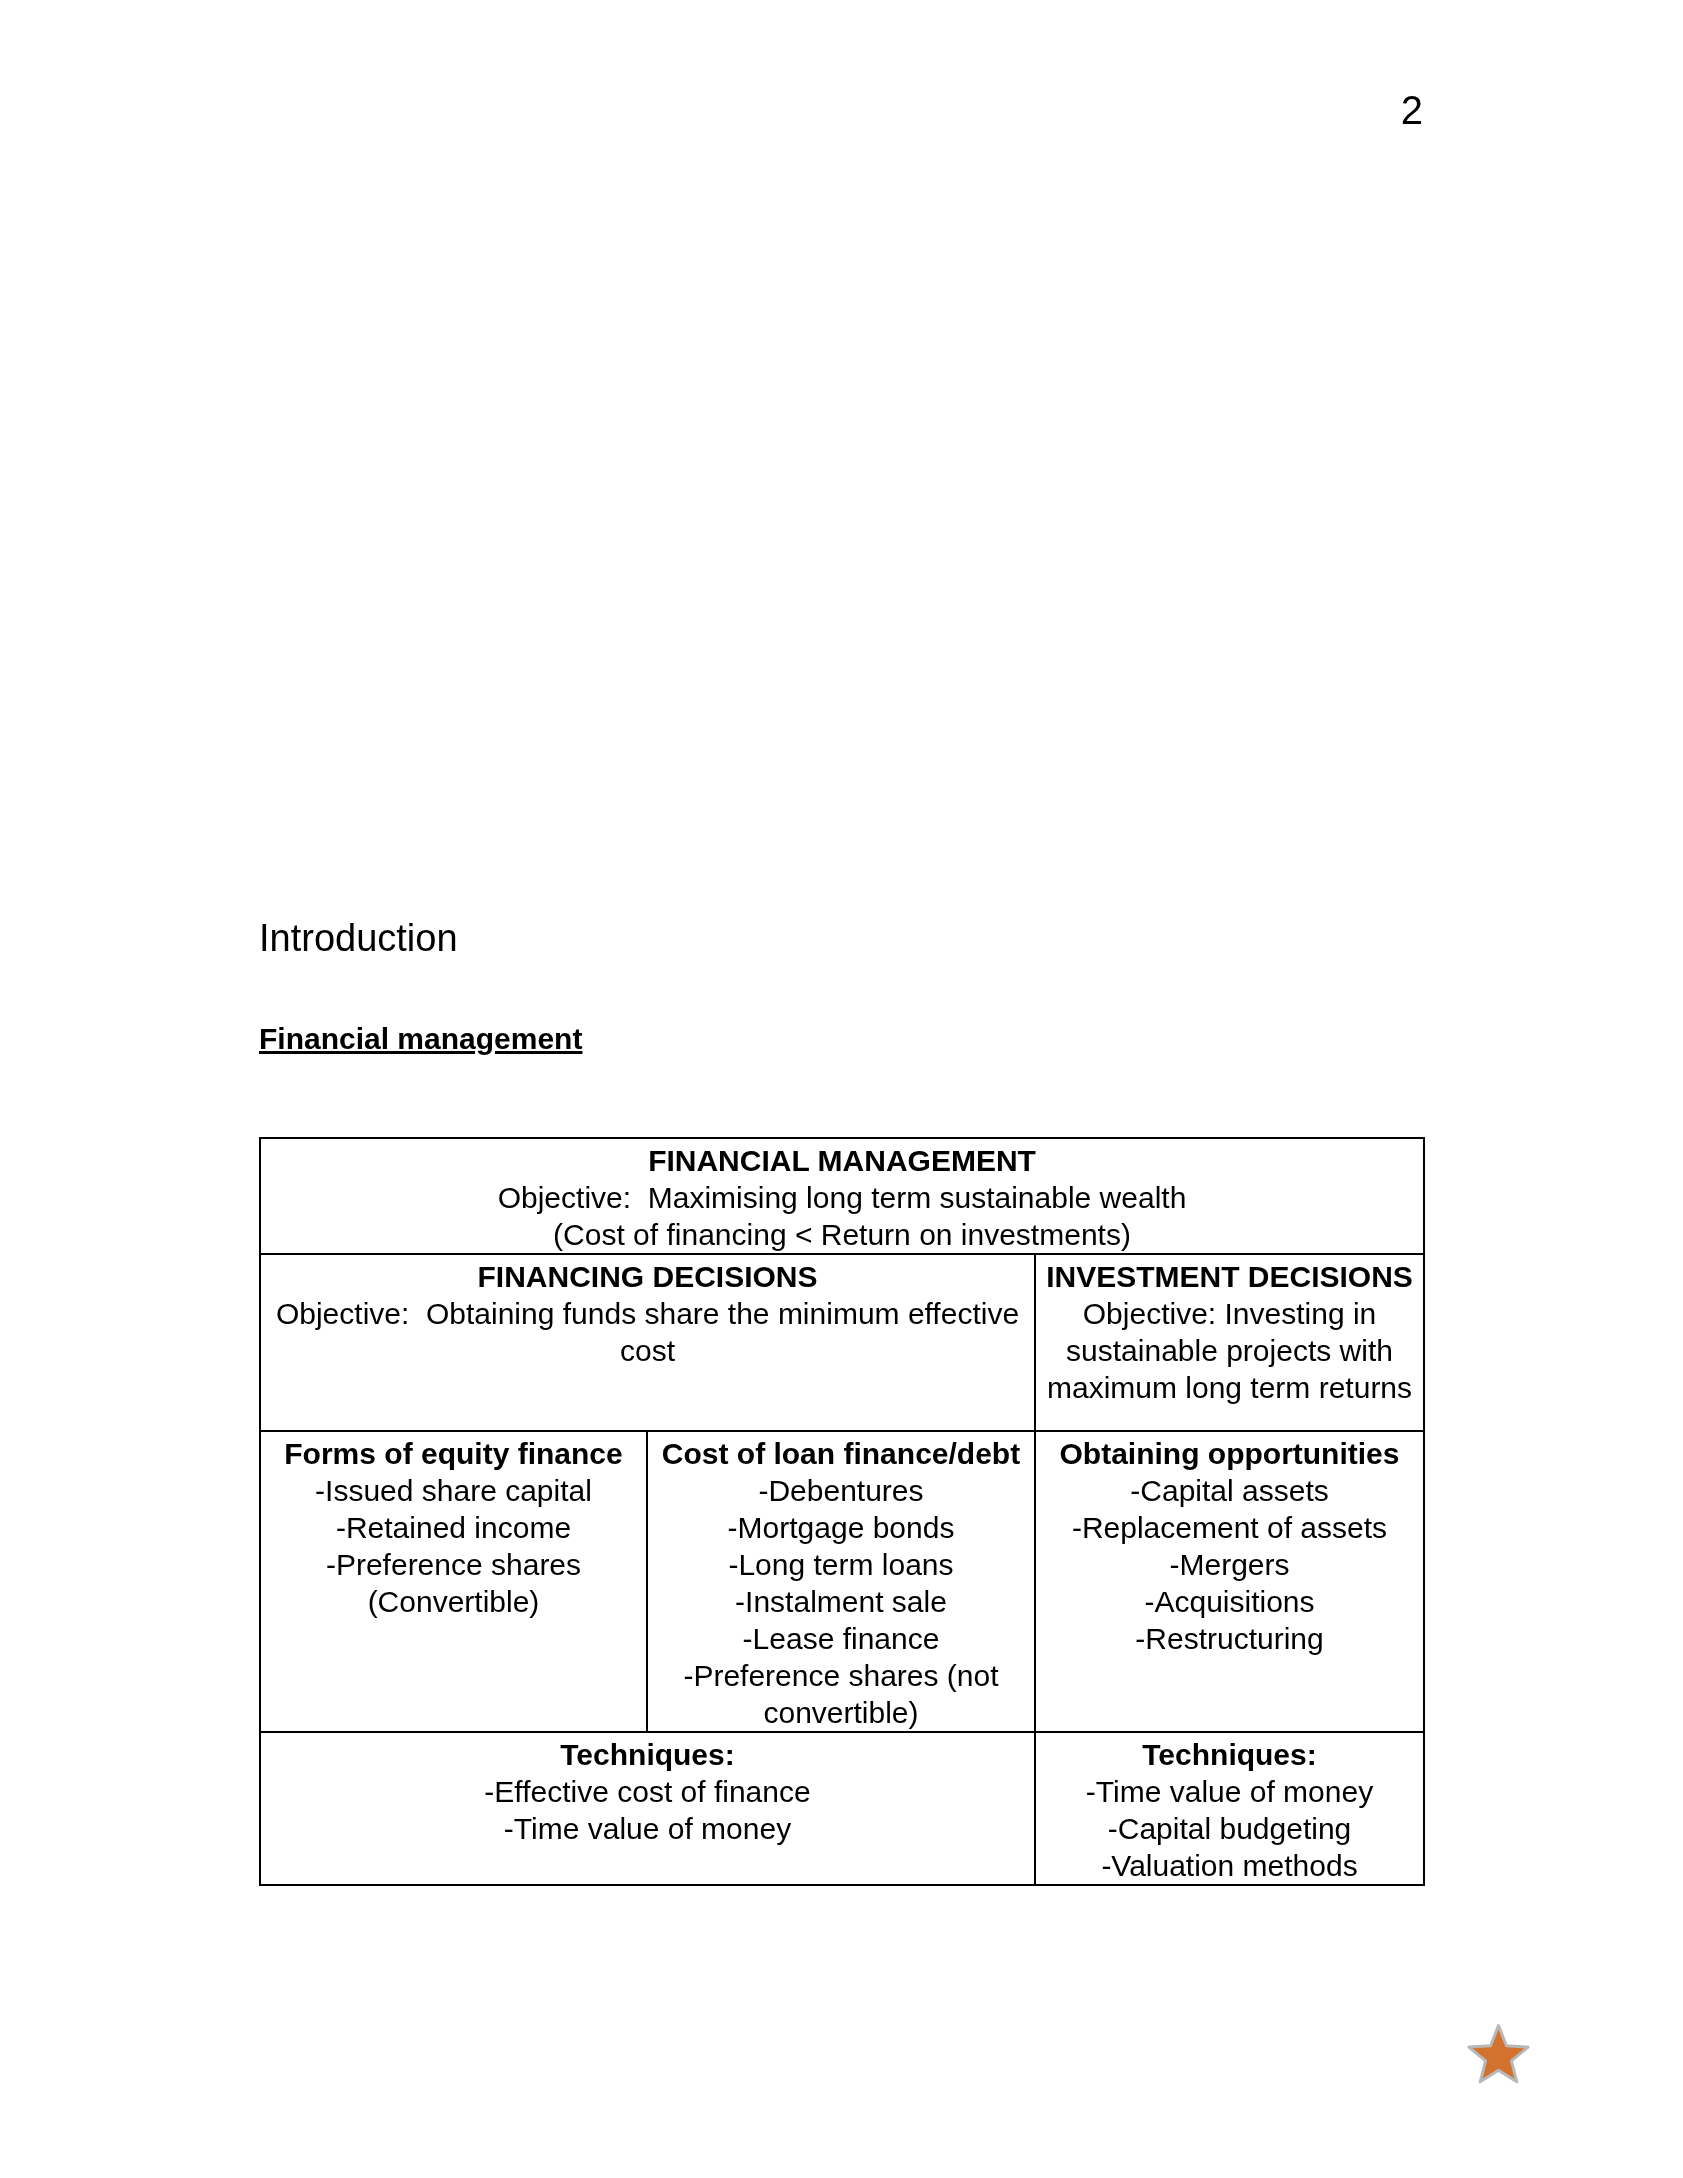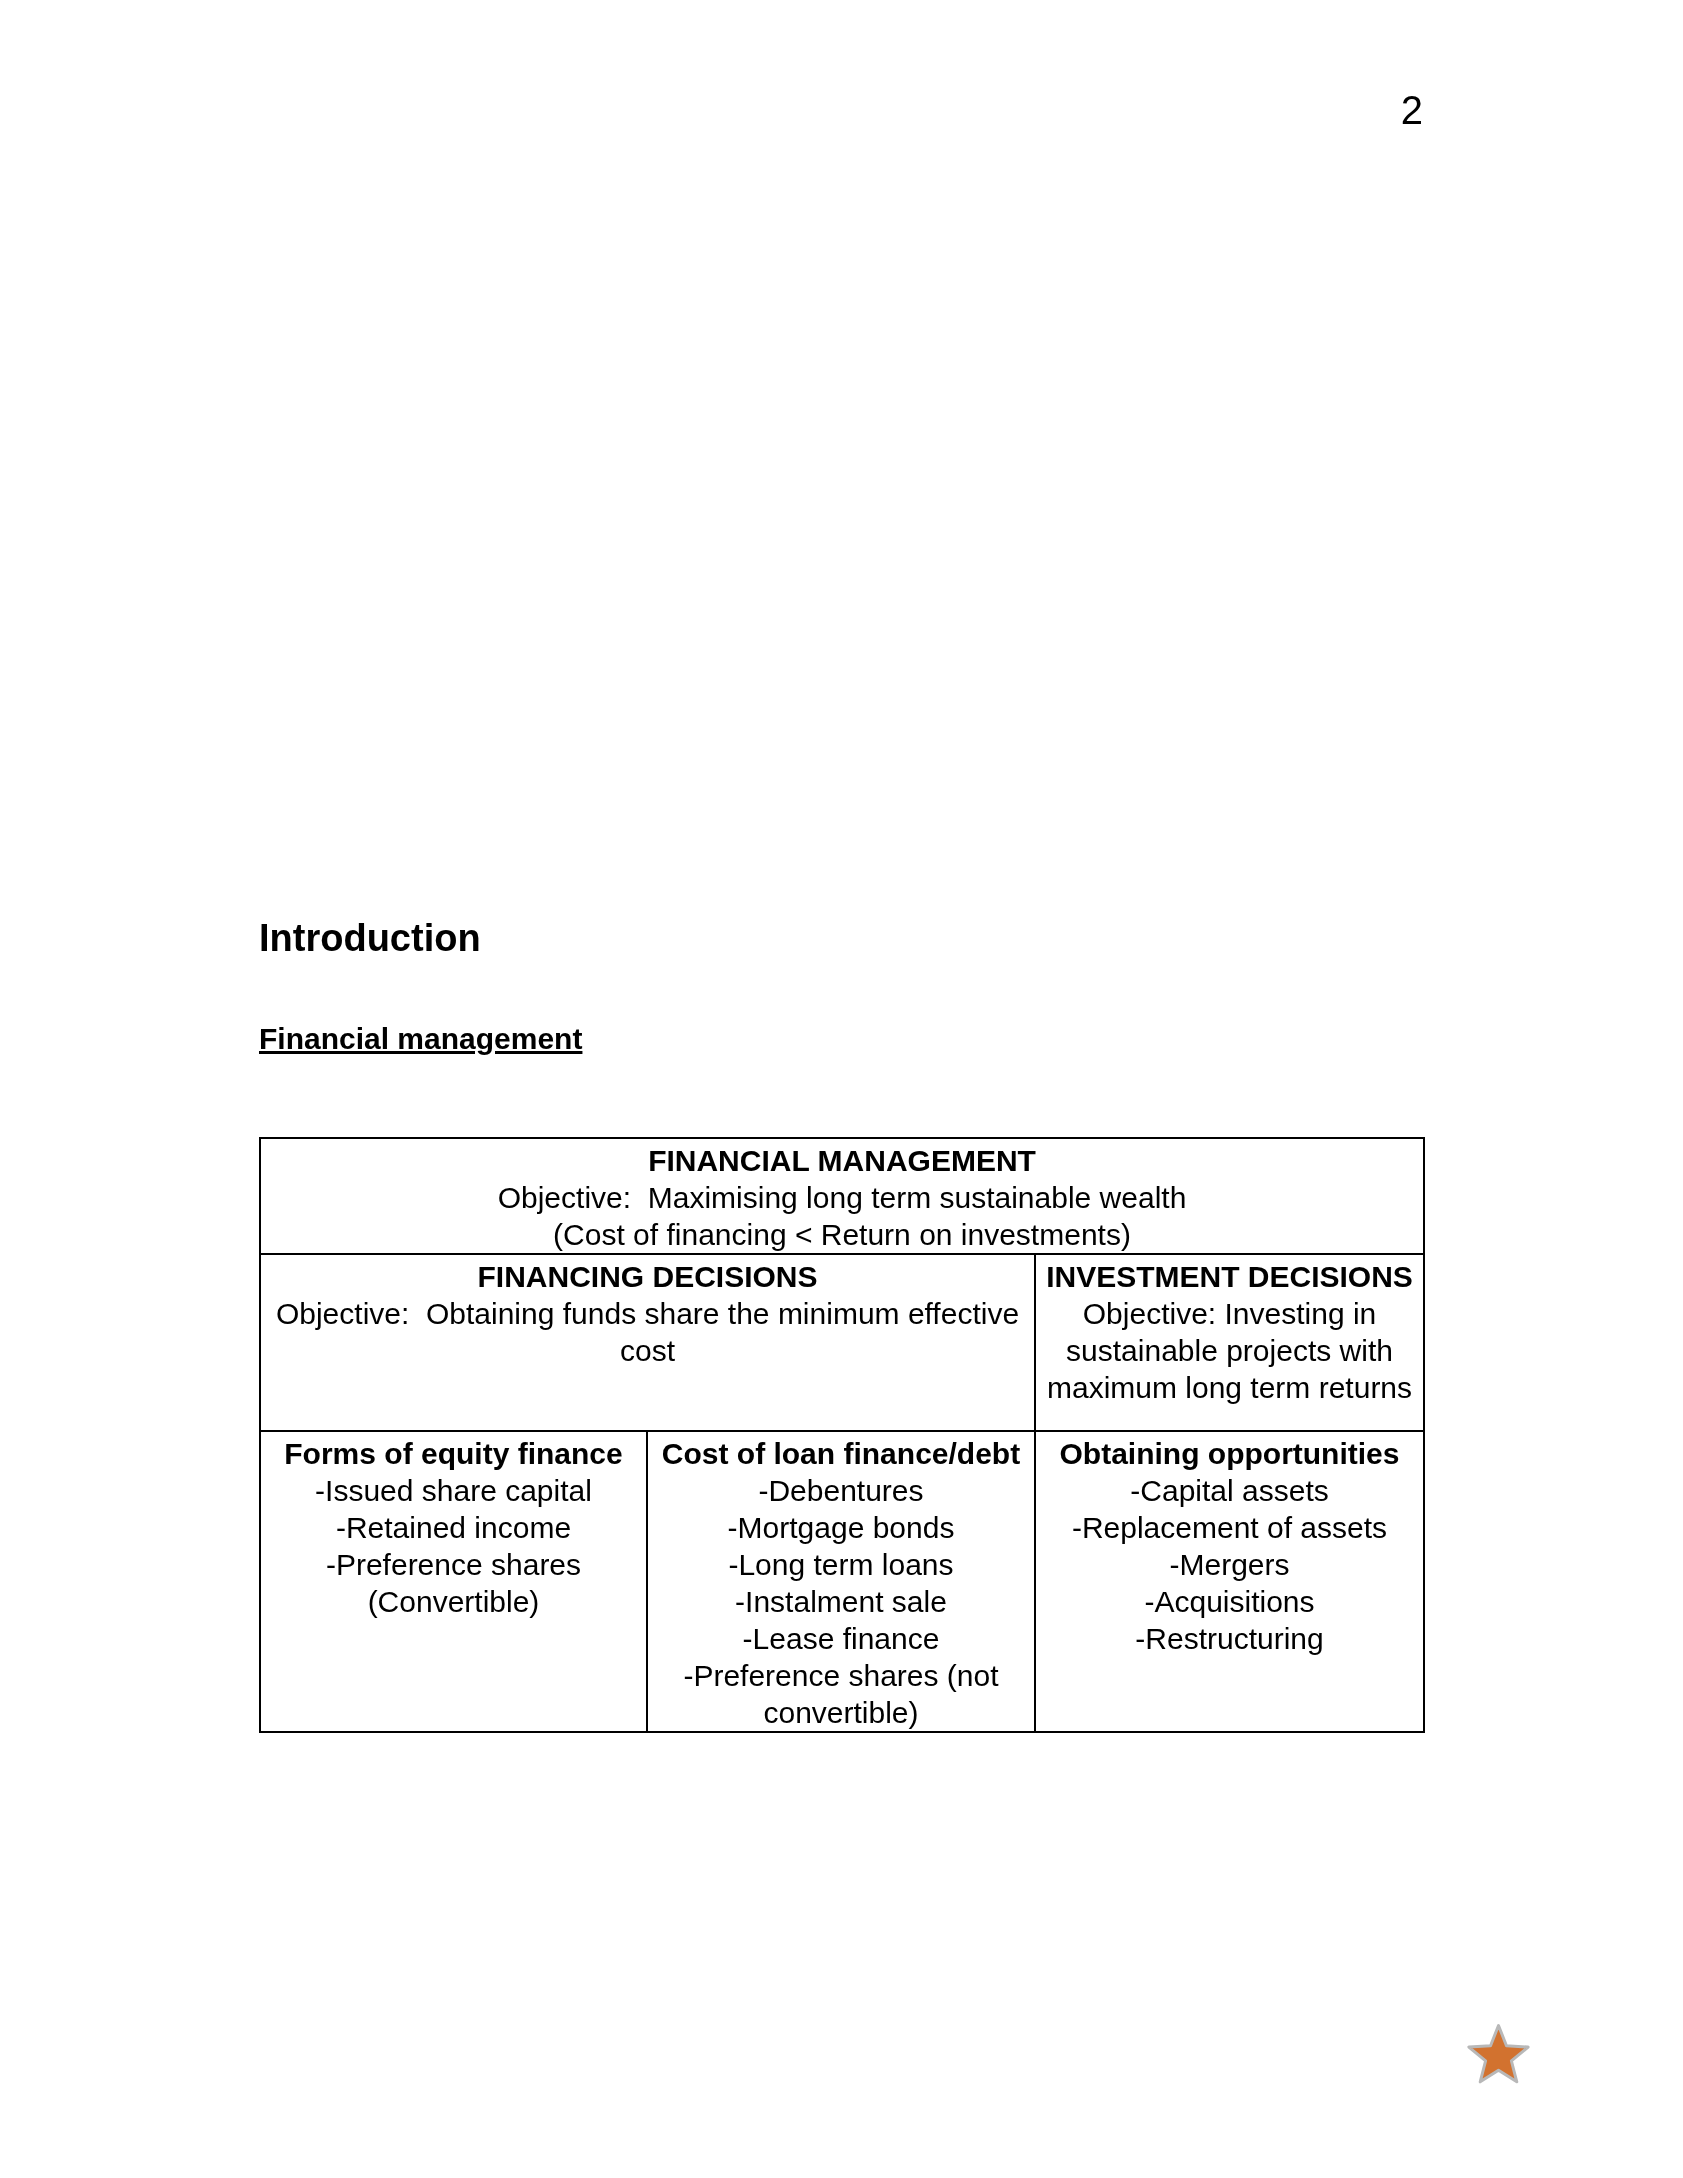--- a/index.html
+++ b/index.html
@@ -38,21 +38,21 @@
     text-align:center;
     font-size:44px;
     line-height:50px;
   }
   .section-heading{
     position:absolute;
     top:916px;
     left:259px;
     font-size:38px;
     line-height:44px;
-    font-weight:bold;
+    font-weight:normal;
   }
   .subsection-heading{
     position:absolute;
     top:1021px;
     left:259px;
     font-size:30px;
     line-height:35px;
     font-weight:bold;
     text-decoration:underline;
   }
@@ -148,20 +148,33 @@
         </td>
         <td>
           <div class="cell-title">Obtaining opportunities</div>
           <div class="cell-lines">-Capital assets
 -Replacement of assets
 -Mergers
 -Acquisitions
 -Restructuring</div>
         </td>
       </tr>
+      <tr style="height:149px">
+        <td colspan="2">
+          <div class="cell-title">Techniques:</div>
+          <div class="cell-lines">-Effective cost of finance
+-Time value of money</div>
+        </td>
+        <td>
+          <div class="cell-title">Techniques:</div>
+          <div class="cell-lines">-Time value of money
+-Capital budgeting
+-Valuation methods</div>
+        </td>
+      </tr>
     </tbody>
   </table>
 
   <svg class="star-logo" viewBox="0 0 24 24" xmlns="http://www.w3.org/2000/svg">
     <path id="star-path" d="M12,1.3 L14.94,8.75 L22.94,9.25 L16.76,14.35 L18.76,22.1 L12,17.8 L5.24,22.1 L7.24,14.35 L1.06,9.25 L9.06,8.75 Z" fill="#D2722F" stroke="#B8B8B8" stroke-width="1.1" stroke-linejoin="round"></path>
   </svg>
 
 </div>
 
 

